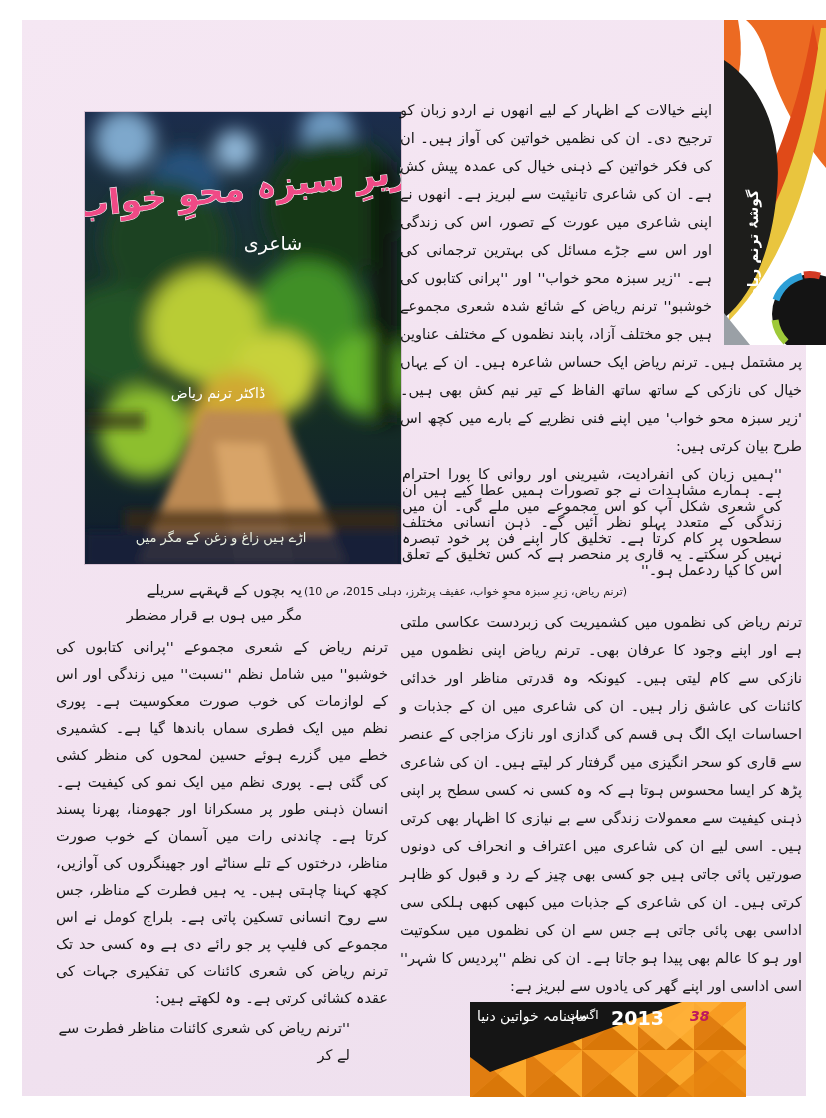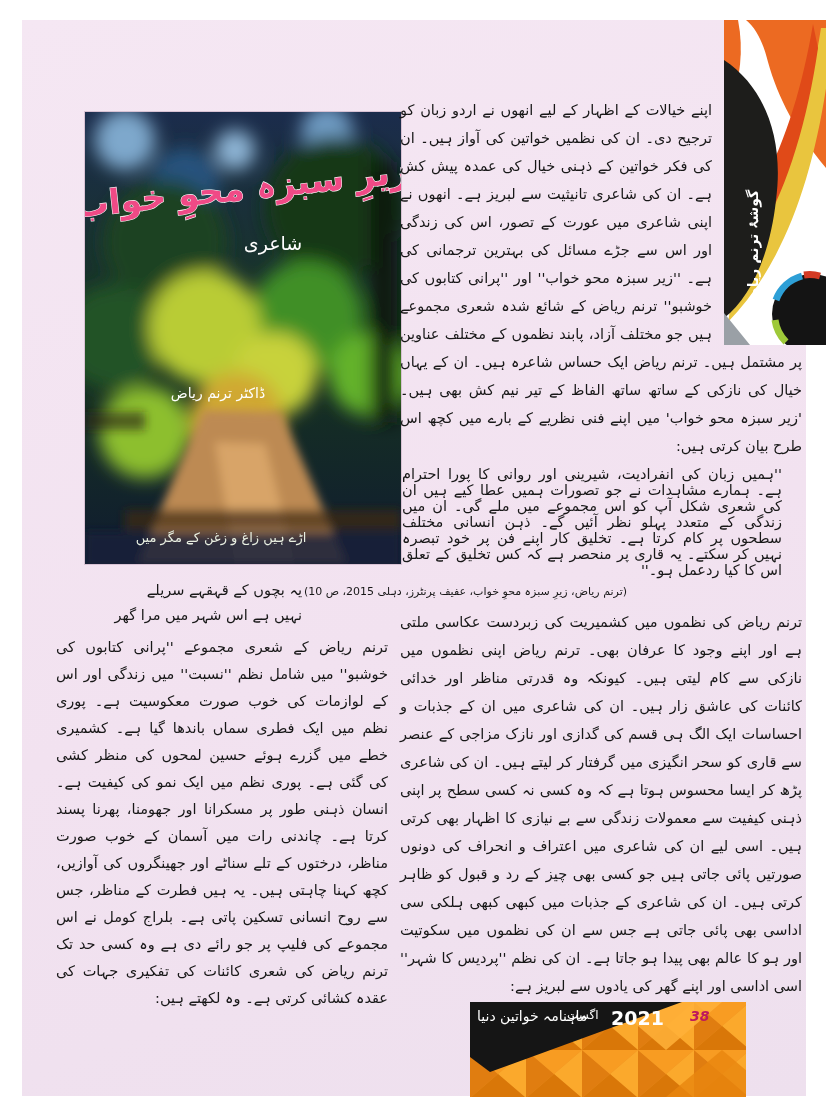--- a/index.html
+++ b/index.html
@@ -109,39 +109,40 @@
     <div class="poem">
       <div class="poem-line">یہ کشمیری بادلوں کے سائے،</div>
       <div class="poem-line">یہ شام کی تازہ تازہ سی رت</div>
 
     </div>
   </div>
 
   <div id="col-left" class="urdu">
     <div class="poem">
       <div class="poem-line">یہ بچوں کے قہقہے سریلے</div>
-      <div class="poem-line">نہیں ہے اس شہر میں مرا گھر</div>
+      <div class="poem-line">مگر میں ہوں بے قرار مضطر</div>
     </div>
     <div>ترنم ریاض کے شعری مجموعے ''پرانی کتابوں کی خوشبو'' میں شامل نظم ''نسبت'' میں زندگی اور اس کے لوازمات کی خوب صورت معکوسیت ہے۔ پوری نظم میں ایک فطری سماں باندھا گیا ہے۔ کشمیری خطے میں گزرے ہوئے حسین لمحوں کی منظر کشی کی گئی ہے۔ پوری نظم میں ایک نمو کی کیفیت ہے۔ انسان ذہنی طور پر مسکرانا اور جھومنا، پھرنا پسند کرتا ہے۔ چاندنی رات میں آسمان کے خوب صورت مناظر، درختوں کے تلے سناٹے اور جھینگروں کی آوازیں، کچھ کہنا چاہتی ہیں۔ یہ ہیں فطرت کے مناظر، جس سے روح انسانی تسکین پاتی ہے۔ بلراج کومل نے اس مجموعے کی فلیپ پر جو رائے دی ہے وہ کسی حد تک ترنم ریاض کی شعری کائنات کی تفکیری جہات کی عقدہ کشائی کرتی ہے۔ وہ لکھتے ہیں:</div>
+    <div class="lead-quote">''ترنم ریاض کی شعری کائنات مناظر فطرت سے لے کر</div>
   </div>
 
   <div id="footer">
     <svg width="336" height="95" viewBox="0 0 336 95">
       <defs>
         <pattern id="tri" width="56" height="48" patternUnits="userSpaceOnUse">
           <rect width="56" height="48" fill="#f0921e"></rect>
           <polygon points="0,0 28,24 0,48" fill="#e07d10"></polygon>
           <polygon points="56,0 28,24 56,48" fill="#fba92c"></polygon>
           <polygon points="0,0 56,0 28,24" fill="#f89c22"></polygon>
           <polygon points="0,48 56,48 28,24" fill="#d97708"></polygon>
         </pattern>
       </defs>
       <rect width="336" height="95" fill="url(#tri)"></rect>
       <polygon points="140,0 252,0 196,48" fill="#ffb23a" opacity="0.85"></polygon>
       <polygon points="252,48 308,95 196,95" fill="#e8860f" opacity="0.8"></polygon>
       <polygon points="0,0 212,0 20,70 0,55" fill="#151515"></polygon>
     </svg>
     <span id="f-mag" class="footer-text">ماہنامہ خواتین دنیا</span>
     <span id="f-month" class="footer-text">اگست</span>
-    <span id="f-year" class="footer-text">2021</span>
+    <span id="f-year" class="footer-text">2013</span>
     <span id="f-page" class="footer-text">38</span>
   </div>
 </div>
 
 </body></html>

